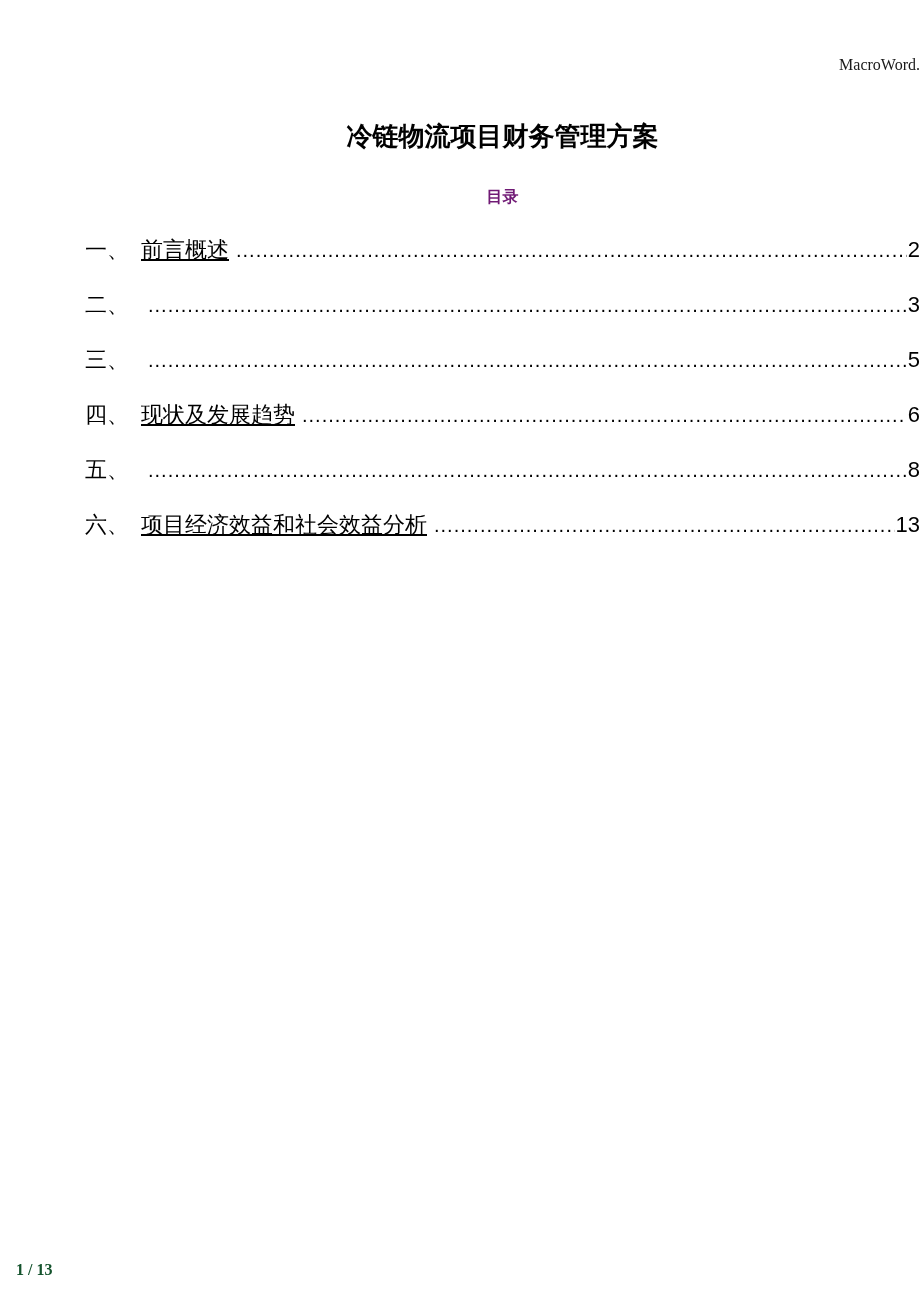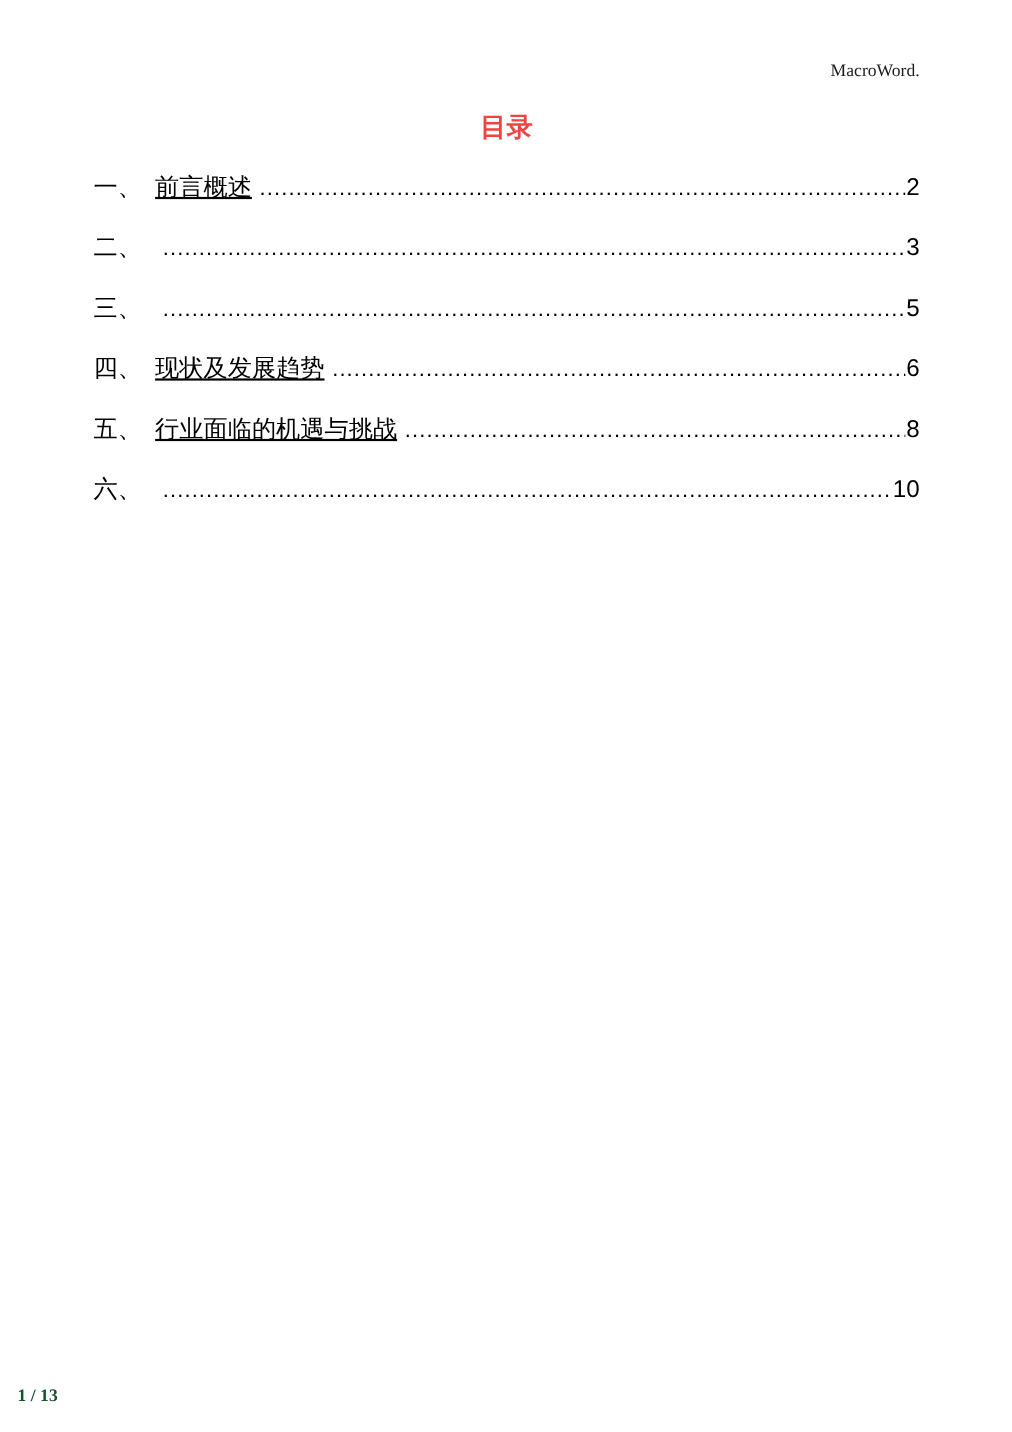--- a/index.html
+++ b/index.html
@@ -11,21 +11,20 @@
     font-family: "Liberation Serif", serif;
     color: #000000;
     overflow: hidden;
   }
   .page {
     position: relative;
     width: 920px;
     height: 1302px;
     background: #ffffff;
     padding-left: 85px;
-    padding-right: 84px;
   }
   .brand {
     padding-top: 55px;
     text-align: right;
     font-family: "Liberation Serif", serif;
     font-size: 16px;
     line-height: 19px;
     color: #1a1a1a;
   }
   .doc-title {
@@ -35,23 +34,23 @@
     font-weight: bold;
     font-size: 26px;
     line-height: 36px;
     color: #000000;
   }
   .toc-heading {
     margin-top: 28px;
     text-align: center;
     font-family: "Liberation Sans", sans-serif;
     font-weight: bold;
-    font-size: 24px;
+    font-size: 16px;
     line-height: 30px;
-    color: #ef4444;
+    color: #701a75;
   }
   .toc {
     margin-top: 24px;
   }
   .toc-row {
     display: flex;
     align-items: baseline;
     height: 28px;
     line-height: 28px;
     margin-bottom: 27px;
@@ -100,20 +99,21 @@
     color: #14532d;
   }
 </style>
 </head>
 <body>
 
 <div class="page">
 
   <div class="brand">MacroWord.</div>
 
+  <h1 class="doc-title">冷链物流项目财务管理方案</h1>
 
   <h2 class="toc-heading">目录</h2>
 
   <div class="toc">
 
     <div class="toc-row">
       <span class="toc-num">一、</span>
       <span class="toc-label">前言概述</span>
       <span class="toc-leader"></span>
       <span class="toc-page">2</span>
@@ -133,28 +133,28 @@
 
     <div class="toc-row">
       <span class="toc-num">四、</span>
       <span class="toc-label">现状及发展趋势</span>
       <span class="toc-leader"></span>
       <span class="toc-page">6</span>
     </div>
 
     <div class="toc-row">
       <span class="toc-num">五、</span>
-      <span class="toc-label">行业面临的机遇与挑战</span>
       <span class="toc-leader"></span>
       <span class="toc-page">8</span>
     </div>
 
     <div class="toc-row">
       <span class="toc-num">六、</span>
+      <span class="toc-label">项目经济效益和社会效益分析</span>
       <span class="toc-leader"></span>
-      <span class="toc-page">10</span>
+      <span class="toc-page">13</span>
     </div>
 
   </div>
 
   <div class="footer">1 / 13</div>
 
 </div>
 
 </body></html>

